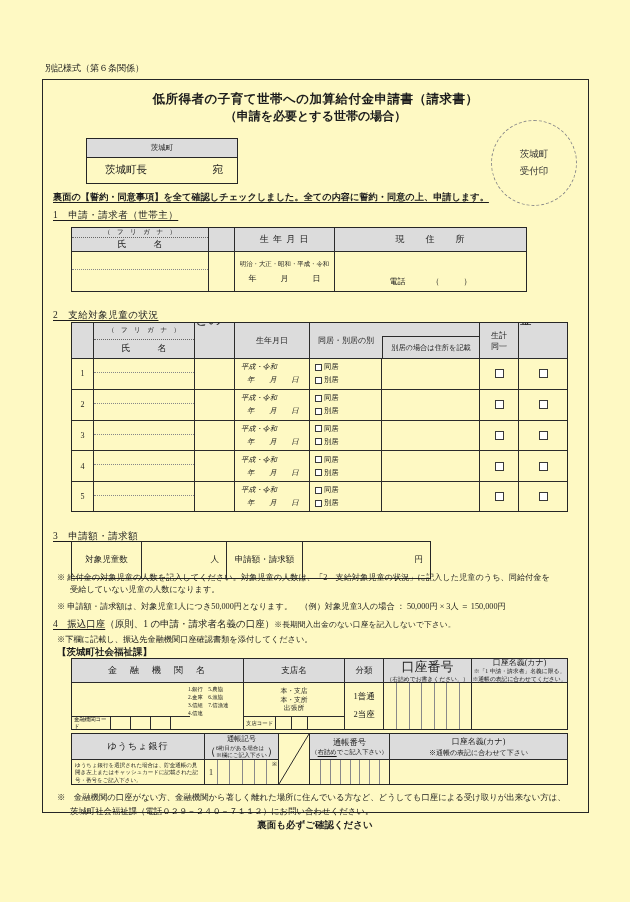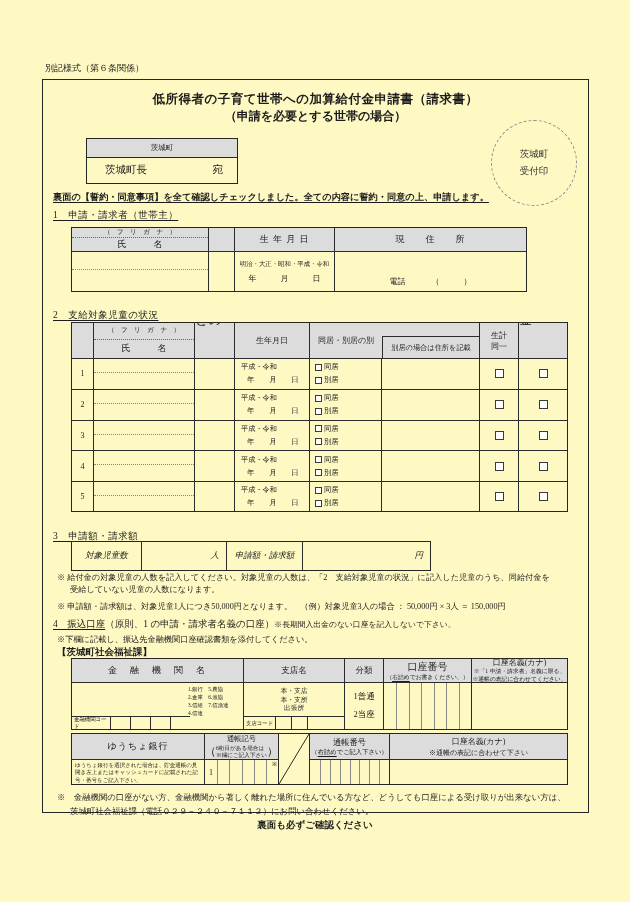--- a/index.html
+++ b/index.html
@@ -56,30 +56,30 @@
   #t2 { left:28px; top:242px; width:497px; height:190px; border:1.5px solid #262626;
         display:grid; grid-template-columns:22px 101px 40px 75px 72px 98px 39px 1fr;
         grid-template-rows:36px 30.8px 30.8px 30.8px 30.8px 1fr; }
   .f72 { font-size:13px; line-height:1.3;gap:40px; }
   .f80 { font-size:8px; }
   .sub-box { position:absolute; left:0; top:13px; right:0; bottom:0; border-left:1px solid #2b2b2b; border-top:1px solid #2b2b2b;
              display:flex; align-items:center; justify-content:center; font-size:7.2px; }
   .namefield { width:100%; height:100%; display:flex; flex-direction:column; }
   .nf-top { flex:1; border-bottom:1px dotted #888; }
   .nf-bot { flex:1.2; }
-  .birthcell { flex-direction:column; align-items:flex-start; justify-content:center; gap:3px; padding-left:6px; }
+  .birthcell { flex-direction:column; align-items:flex-start; justify-content:center; gap:3px; padding-left:6px;font-style:italic; }
   .bc-era { font-size:7.2px; }
   .bc-ymd { font-size:7.4px; padding-left:6px; }
   .livecell { flex-direction:column; align-items:flex-start; justify-content:center; gap:3px; padding-left:5px; }
   .liveline { display:flex; align-items:center; gap:2px; font-size:7.3px; }
   .numcell { font-size:8px; }
 
   
-  #t3 { left:28px; top:461px; width:360px; height:30px; border:1.5px solid #262626;
-        display:grid; grid-template-columns:70px 85px 76px 1fr;font-style:italic; }
+  #t3 { left:28px; top:461px; width:360px; height:38px; border:1.5px solid #262626;
+        display:grid; grid-template-columns:70px 85px 76px 1fr; }
   .t3c { font-size:8.5px; }
   .unit { justify-content:flex-end; padding-right:7px; }
   .note { font-size:8.2px; line-height:1.5; }
   #note1 { left:14px; top:492px; width:520px; }
   #note1b { padding-left:13px; }
   #note2 { left:14px; top:521px; width:520px; }
   #h4 .paren { font-size:9.5px; }
   #h4 .small { font-size:7.8px; }
   #s4-note { left:14px; top:554px; }
   #box-title { left:14px; top:566px; font-size:9.5px; font-weight:bold; }
@@ -384,21 +384,21 @@
       <span class="u">4　振込口座</span><span class="paren">（原則、1 の申請・請求者名義の口座）</span><span class="small">※長期間入出金のない口座を記入しないで下さい。</span>
     </div>
     <div class="abs note" id="s4-note">※下欄に記載し、振込先金融機関口座確認書類を添付してください。</div>
     <div class="abs" id="box-title">【茨城町社会福祉課】</div>
 
     <div class="abs" id="t4">
       <div class="cell gray br bb hsp">金　融　機　関　名</div>
       <div class="cell gray br bb" style="font-size:8.5px;">支店名</div>
       <div class="cell gray br bb" style="font-size:8.5px;">分類</div>
       <div class="cell gray br bb col">
-        <span style="font-size:10px;">口座番号</span>
+        <span style="font-size:13px;">口座番号</span>
         <span class="hnote"><span>（</span><span class="u">右詰め</span><span>でお書きください。）</span></span>
       </div>
       <div class="cell gray bb col">
         <span style="font-size:8px;">口座名義(カナ)</span>
         <span class="hnote">※「1 申請・請求者」名義に限る。</span>
         <span class="hnote">※通帳の表記に合わせてください。</span>
       </div>
 
       <div class="cell br">
         <div class="kinds">

